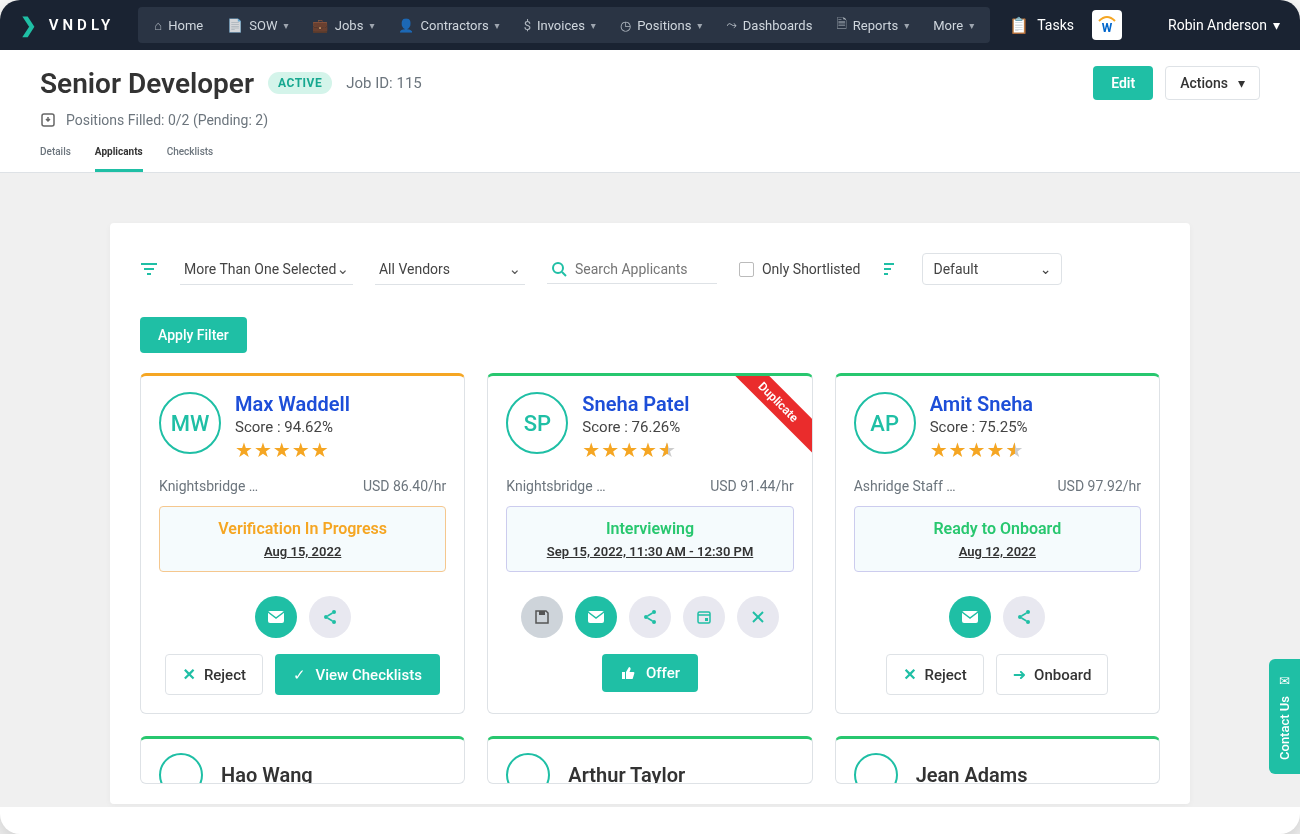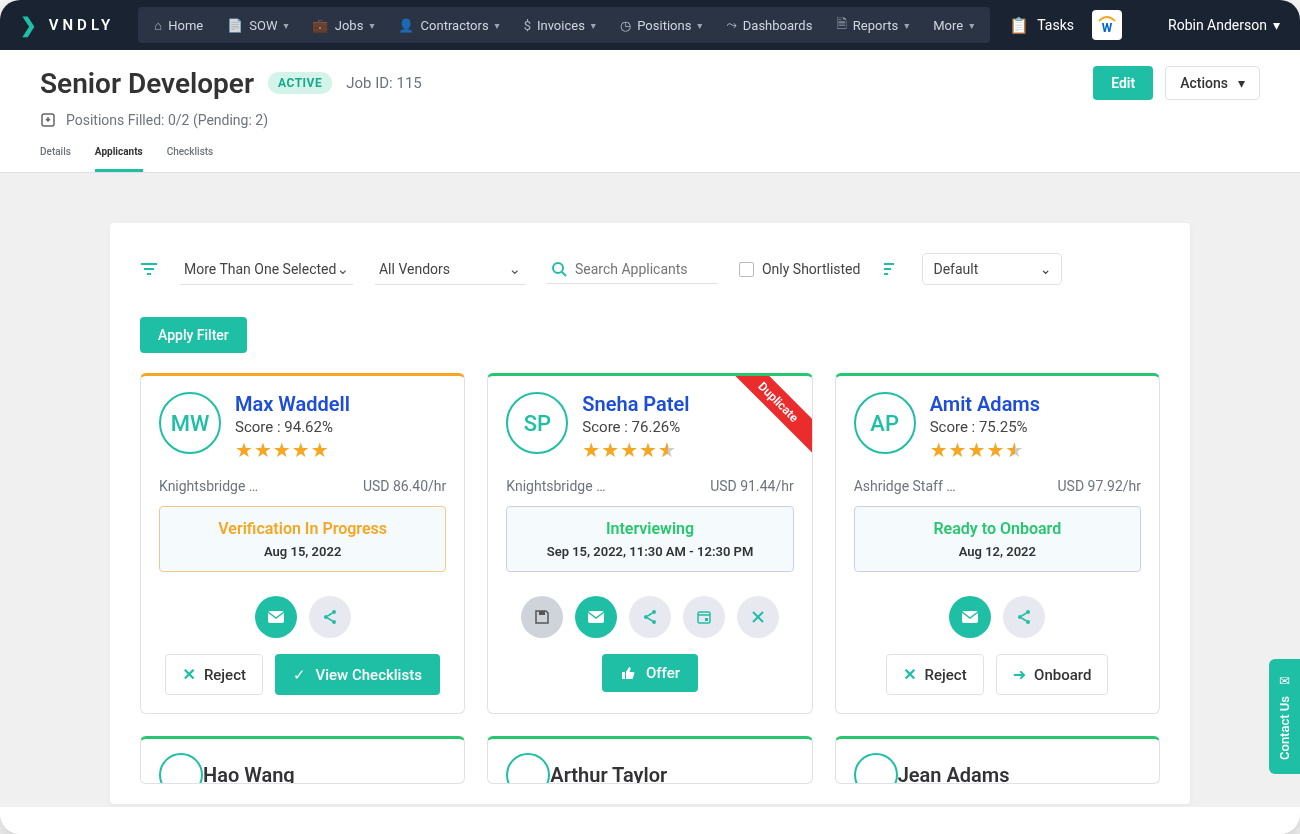--- a/index.html
+++ b/index.html
@@ -79,38 +79,38 @@
   .score { font-size:15px; color:#444; margin-top:2px; }
   .stars { color:#f5a623; font-size:20px; letter-spacing:1px; margin-top:2px; }
   .stars .half { position:relative; display:inline-block; color:#ccc; }
   .stars .half::before { content:"★"; position:absolute; left:0; top:0; width:50%; overflow:hidden; color:#f5a623; }
   .meta-row { display:flex; justify-content:space-between; margin-top:16px; color: var(--text-gray); font-size:14px; }
   .status-box { border:1px solid #cce; background:#f5fbfd; border-radius:4px; text-align:center; padding:12px 8px; margin-top:12px; }
   .status-box.orange { border-color:#f5c78e; }
   .status-label { font-size:16px; font-weight:600; }
   .status-label.orange { color: var(--orange); }
   .status-label.green { color: #28c76f; }
-  .status-date { font-size:13px; font-weight:600; color:#333; margin-top:6px; }
+  .status-date { font-size:13px; font-weight:600; color:#333; margin-top:6px;text-decoration:underline; }
   .circle-row { display:flex; gap:12px; justify-content:center; margin-top:24px; }
   .circle-btn { width:42px; height:42px; border-radius:50%; display:flex; align-items:center; justify-content:center; cursor:pointer; }
   .circle-teal { background: var(--teal); color:#fff; }
   .circle-gray { background: var(--icon-bg); color: var(--teal); }
   .circle-dgray { background: var(--icon-bg-dark); color:#555; }
   .action-row { display:flex; gap:12px; margin-top:16px; justify-content:center; }
   .btn-outline { border:1px solid var(--border-gray); background:#fff; border-radius:4px; padding:10px 16px; display:flex; align-items:center; gap:8px; font-size:15px; font-weight:500; color:#333; cursor:pointer; }
   .btn-outline .ico-x { color: var(--teal); font-weight:bold; font-size:16px; }
   .btn-outline .ico-arrow { color: var(--teal); font-size:16px; }
   .btn-primary { background: var(--teal); color:#fff; border:none; border-radius:4px; padding:10px 18px; display:flex; align-items:center; gap:10px; font-size:15px; font-weight:500; cursor:pointer; }
 
   .ribbon { position:absolute; top:14px; right:-36px; background: var(--red); color:#fff; font-size:12px; font-weight:600; padding:5px 44px; transform:rotate(45deg); }
 
   
   .cards2 { display:flex; gap:22px; margin-top:22px; }
   .card2 { flex:1; border:1px solid var(--border-gray); border-top:3px solid #28c76f; border-radius:6px; padding:14px 18px 4px 18px; height:48px; overflow:hidden; }
-  .card2 .head2 { display:flex; gap:0; align-items:center; }
+  .card2 .head2 { display:flex; gap:18px; align-items:center; }
   .mini-avatar { width:44px; height:44px; border:2px solid var(--teal); border-radius:50%; flex-shrink:0; }
   .name2 { font-size:20px; font-weight:600; color:#333; }
 
   
   .contact-tab { position:absolute; right:0; bottom:60px; background: var(--teal); color:#fff; writing-mode: vertical-rl; transform: rotate(180deg); padding:14px 8px; border-radius: 0 6px 6px 0; font-size:13px; font-weight:500; display:flex; align-items:center; gap:8px; cursor:pointer; }
 
   svg { display:block; }
 </style>
 </head>
 <body>
@@ -373,21 +373,21 @@
                 </span>
               <span>Offer</span>
             </button>
           </div>
         </div>
 
         <div class="card border-green">
           <div class="card-head">
             <div class="avatar">AP</div>
             <div>
-              <div class="name">Amit Adams</div>
+              <div class="name">Amit Sneha</div>
               <div class="score">Score : 75.25%</div>
               <div class="stars">★★★★<span class="half">★</span></div>
             </div>
           </div>
           <div class="meta-row">
             <span>Ashridge Staff …</span>
             <span>USD 97.92/hr</span>
           </div>
           <div class="status-box">
             <div class="status-label green">Ready to Onboard</div>

